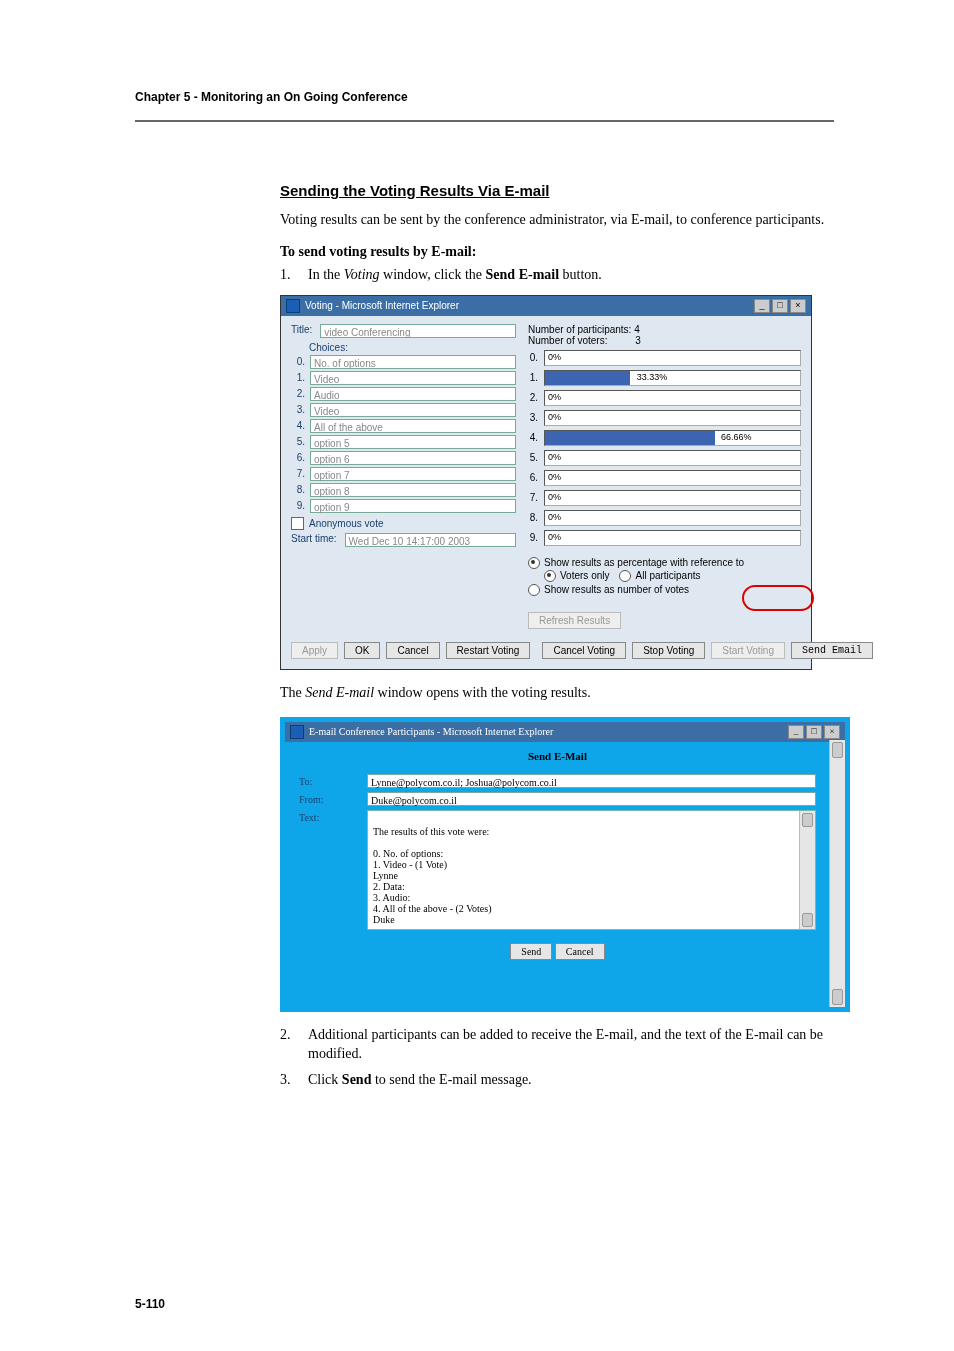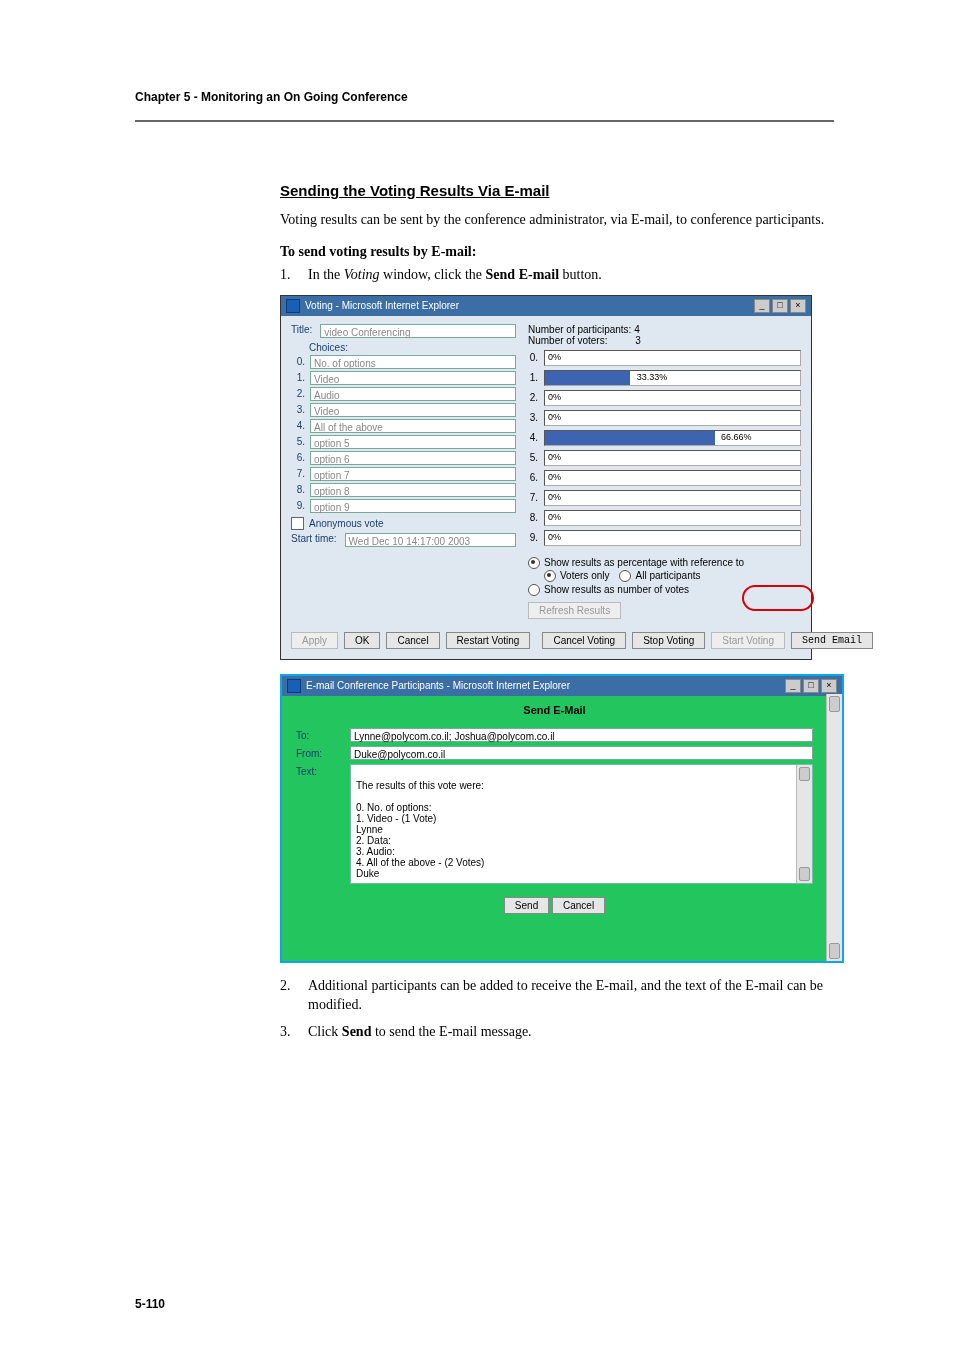--- a/index.html
+++ b/index.html
@@ -208,40 +208,40 @@
     box-shadow:none;
     font-family:Liberation Mono, monospace;
   }
   .callout {
     position:absolute;
     border:2px solid #d00;
     border-radius:14px;
     pointer-events:none;
   }
   .voting-wrap {position:relative;}
-  .refresh-btn-row{ margin-top:8px;}
+  .refresh-btn-row{ margin-top:18px;}
   
   .emailwin {
-    border: 2px solid #0ea5e9;
+    border: 5px solid #0ea5e9;
     margin: 10px 0 14px 0;
-    background: #22c55e;
-    font-family: Liberation Sans, sans-serif;
+    background: #0ea5e9;
+    font-family: Liberation Serif, serif;
     font-size: 10px;
     width: 560px;
     position:relative;
   }
   .email-title {
     background:#3a6ea5;color:#fff;padding:3px 5px;font-size:10px;
     display:flex;justify-content:space-between;align-items:center;
   }
   .email-header {
     text-align:center; font-weight:bold; font-size:11px; padding:8px 0 10px;
   }
   .formrow {
-    display:flex; align-items:flex-start; gap:6px; padding: 2px 14px;
+    display:flex; align-items:flex-start; gap:20px; padding: 2px 14px;
   }
   .formrow .lab { width:48px; color:#1a3e6e; font-size:10px; padding-top:2px;}
   .formrow .val { flex:1; }
   .textarea {
     background:#fff;border:1px solid #7ba;padding:4px 5px;font-size:10px;
     height:110px; position:relative;white-space:pre-line;
   }
   .textarea-scroll {
     position:absolute; right:0; top:0; bottom:0; width:15px;
     background:#e6e6e6;border-left:1px solid #bbb;
@@ -461,20 +461,23 @@
         <span style="width:10px"></span>
         <span class="btn">Cancel Voting</span>
         <span class="btn">Stop Voting</span>
         <span class="btn disabled">Start Voting</span>
         <span class="btn circled">Send Email</span>
       </div>
     </div>
     <div class="callout" style="left:462px;top:290px;width:68px;height:22px;"></div>
     </div>
 
+    <p class="body-text">
+      <span>The </span><i>Send E-mail</i><span> window opens with the voting results.</span>
+    </p>
 
     <div class="emailwin">
       <div class="email-title">
         <span class="win-title-left">
           <span class="ie-icon"></span>
           <span>E-mail Conference Participants - Microsoft Internet Explorer</span>
         </span>
         <span class="win-title-ctrls">
           <span class="win-ctrl">_</span>
           <span class="win-ctrl">□</span>

